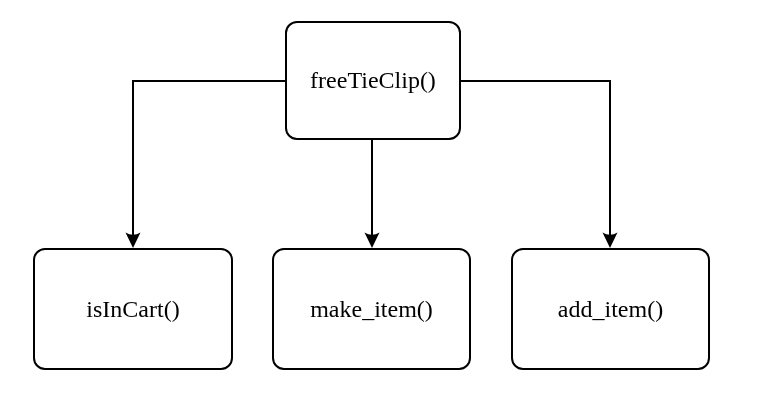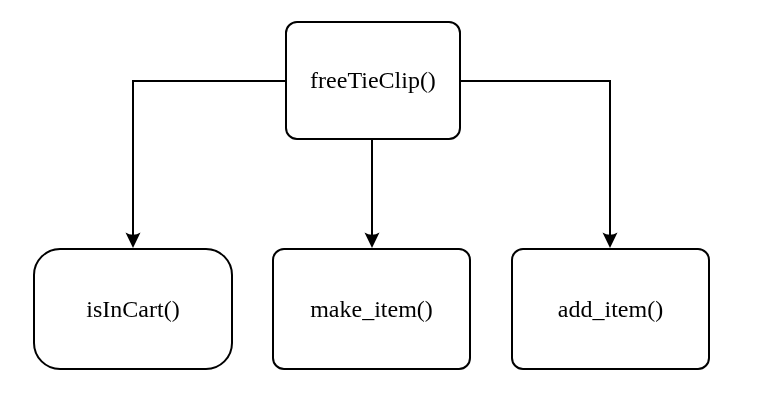--- a/index.html
+++ b/index.html
@@ -31,21 +31,21 @@
     border-radius: 12px;
     display: flex;
     align-items: center;
     justify-content: center;
     color: #000000;
     font-size: 24px;
     line-height: 1.2;
     white-space: nowrap;
   }
   .node-top   { left: 285px; top: 21px;  width: 176px; height: 119px; }
-  .node-left  { left: 33px;  top: 248px; width: 200px; height: 122px; border-radius: 27px; }
+  .node-left  { left: 33px;  top: 248px; width: 200px; height: 122px; }
   .node-mid   { left: 272px; top: 248px; width: 199px; height: 122px; }
   .node-right { left: 511px; top: 248px; width: 199px; height: 122px; }
 </style>
 </head>
 <body>
 
 <div class="canvas">
 
   <svg class="edges" viewBox="0 0 762 414" aria-hidden="true">
 

